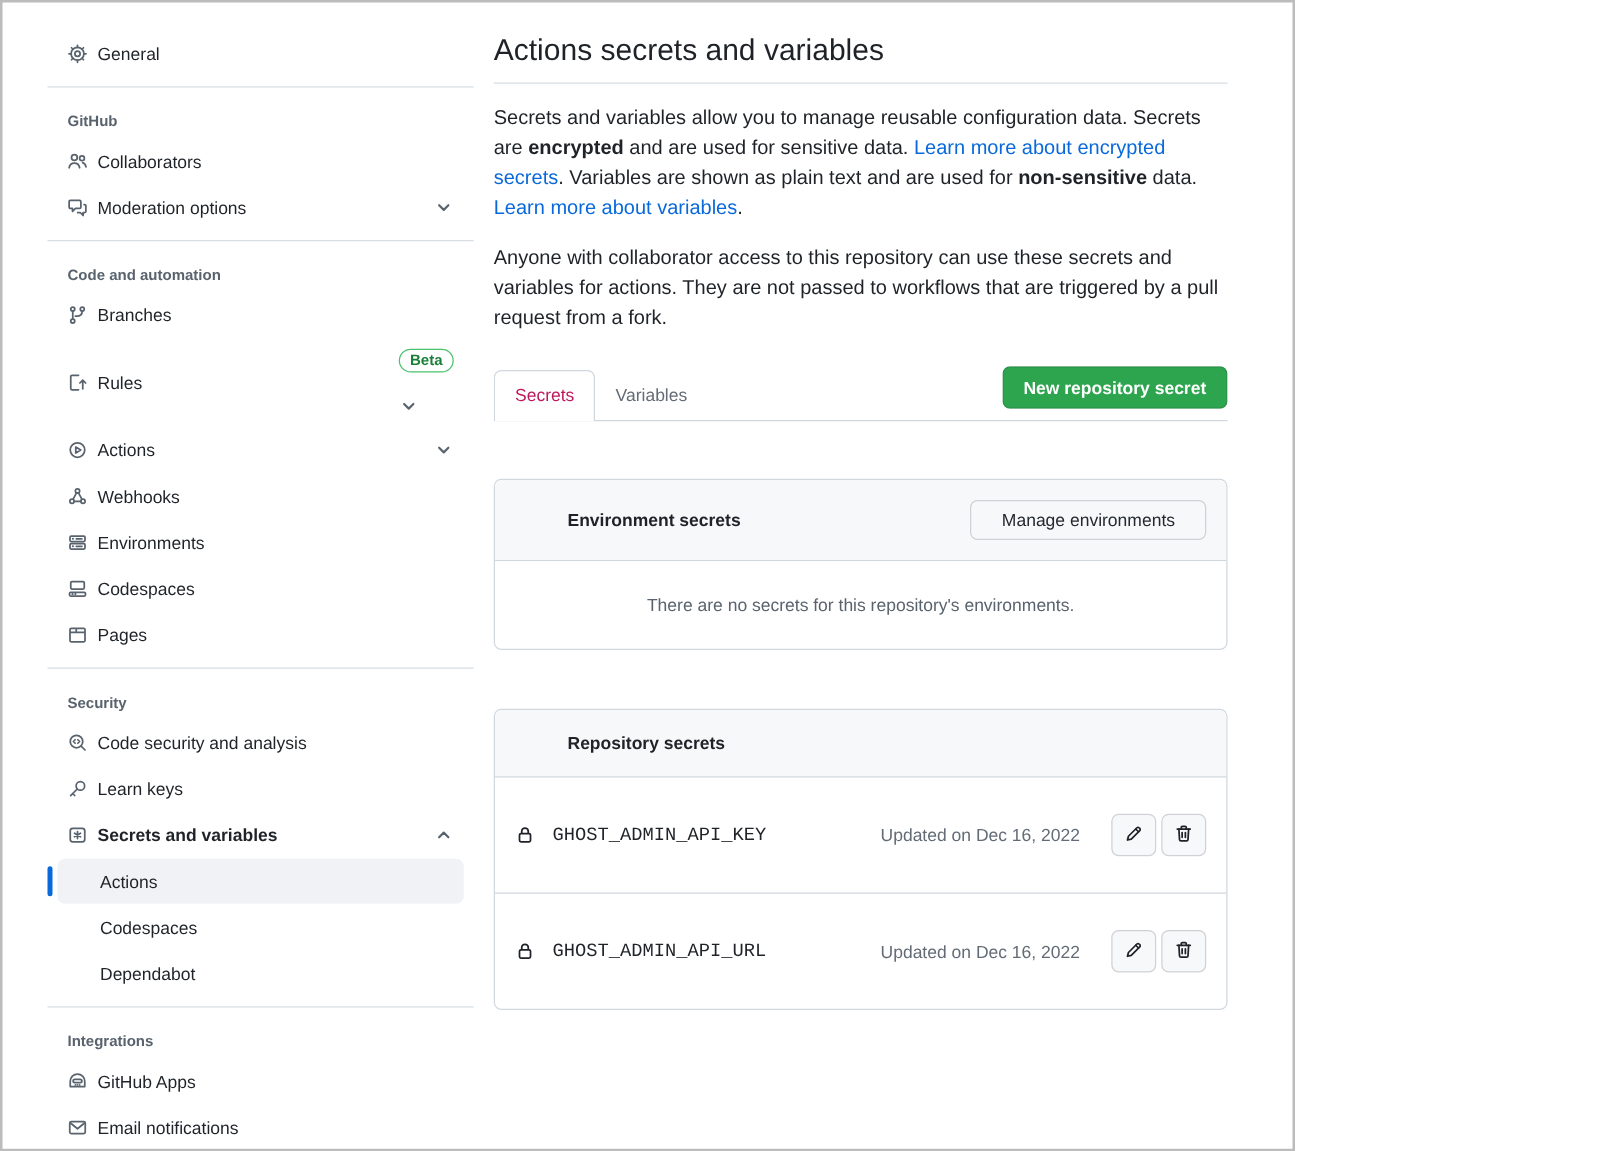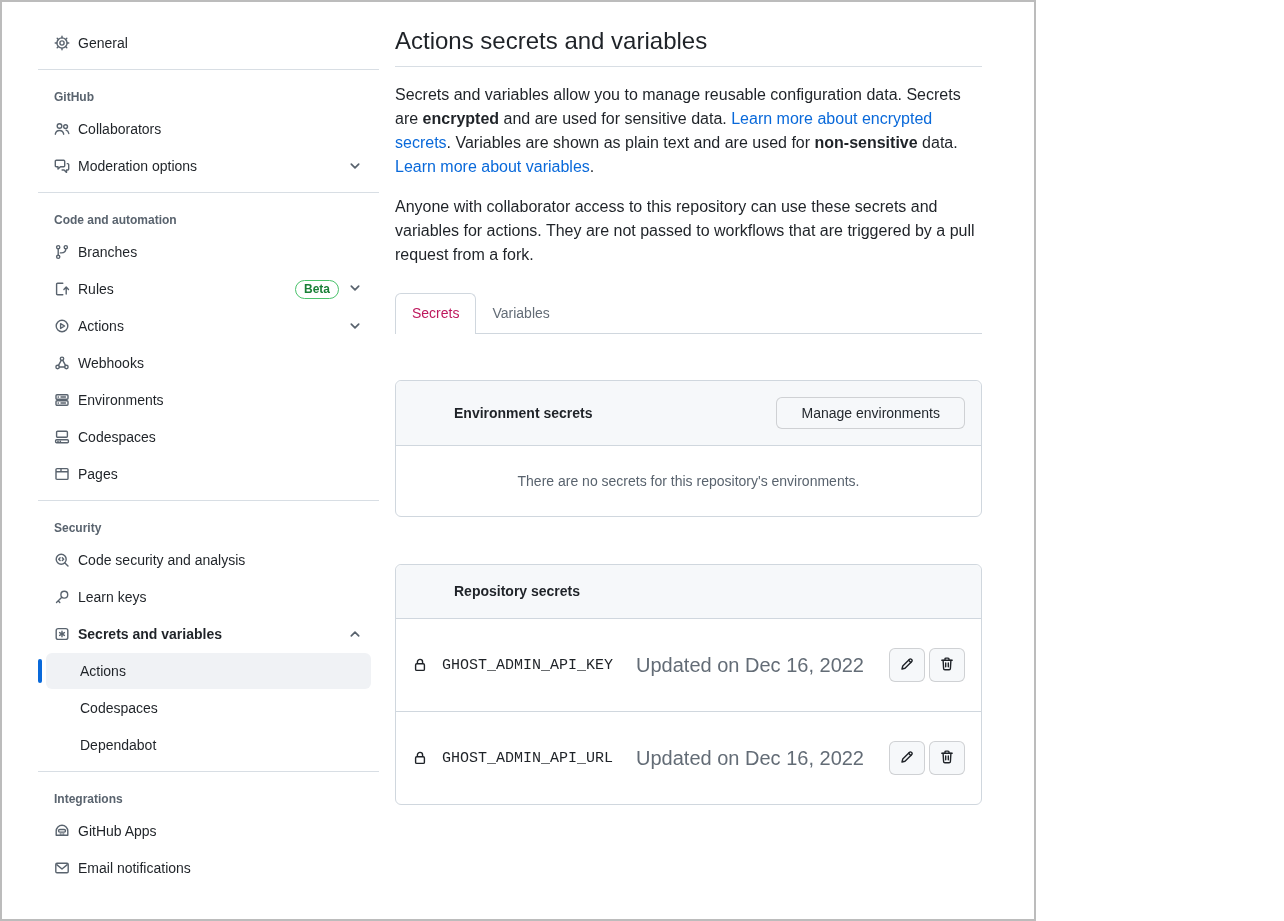--- a/index.html
+++ b/index.html
@@ -30,21 +30,21 @@
     display: flex; align-items: center;
     padding: 8px 8px;
     margin: 1px 0;
     border-radius: 6px;
     font-size: 14px; line-height: 20px;
     color: #1f2328;
     cursor: pointer;
   }
   .nav-item .icon { display: inline-flex; width: 16px; height: 16px; margin-right: 8px; color: #59636e; flex: 0 0 16px; }
   .nav-item .icon svg { width: 16px; height: 16px; }
-  .nav-item .trailing { margin-left: auto; display: inline-flex; gap: 8px; }
+  .nav-item .trailing { margin-left: auto; display: inline-flex; gap: 19px; flex-direction: column; }
   .chev { display: inline-flex; width: 16px; height: 16px; color: #59636e; }
   .chev svg { width: 16px; height: 16px; }
   .nav-item.bold { font-weight: 600; }
   .nav-subitem {
     position: relative;
     display: block;
     padding: 8px 8px 8px 34px;
     margin: 1px 0;
     border-radius: 6px;
     font-size: 14px; line-height: 20px;
@@ -153,21 +153,21 @@
     display: flex; align-items: center;
     border-top: 1px solid #d0d7de;
     padding: 29px 16px;
   }
   .secret-row .lock { display: inline-flex; width: 16px; height: 16px; color: #1f2328; margin-right: 14px; flex: 0 0 16px; }
   .secret-row .lock svg { width: 16px; height: 16px; }
   .secret-name {
     font-family: "Liberation Mono", "DejaVu Sans Mono", monospace;
     font-size: 15px; color: #1f2328;
   }
-  .secret-updated { margin-left: auto; font-size: 20px; color: #636c76; }
+  .secret-updated { margin-left: auto; font-size: 14px; color: #636c76; }
   .row-actions { display: flex; gap: 4px; margin-left: 25px; }
   .icon-btn {
     width: 36px; height: 34px;
     display: inline-flex; align-items: center; justify-content: center;
     background: #f6f8fa;
     border: 1px solid rgba(31,35,40,0.18);
     border-radius: 6px;
     color: #1f2328;
     cursor: pointer;
   }
@@ -387,20 +387,21 @@
   <main class="main">
     <h2 class="page-title">Actions secrets and variables</h2>
 
     <p class="para"><span>Secrets and variables allow you to manage reusable configuration data. Secrets are </span><b>encrypted</b><span> and are used for sensitive data. </span><a class="link">Learn more about encrypted secrets</a><span>. Variables are shown as plain text and are used for </span><b>non-sensitive</b><span> data. </span><a class="link">Learn more about variables</a><span>.</span></p>
 
     <p class="para">Anyone with collaborator access to this repository can use these secrets and variables for actions. They are not passed to workflows that are triggered by a pull request from a fork.</p>
 
     <div class="tabnav">
       <div class="tab active">Secrets</div>
       <div class="tab">Variables</div>
+      <button class="btn-primary">New repository secret</button>
     </div>
 
     <section class="box">
       <header class="box-header">
         <h4 class="box-title">Environment secrets</h4>
         <button class="btn-default">Manage environments</button>
       </header>
       <div class="box-empty">There are no secrets for this repository's environments.</div>
     </section>
 

